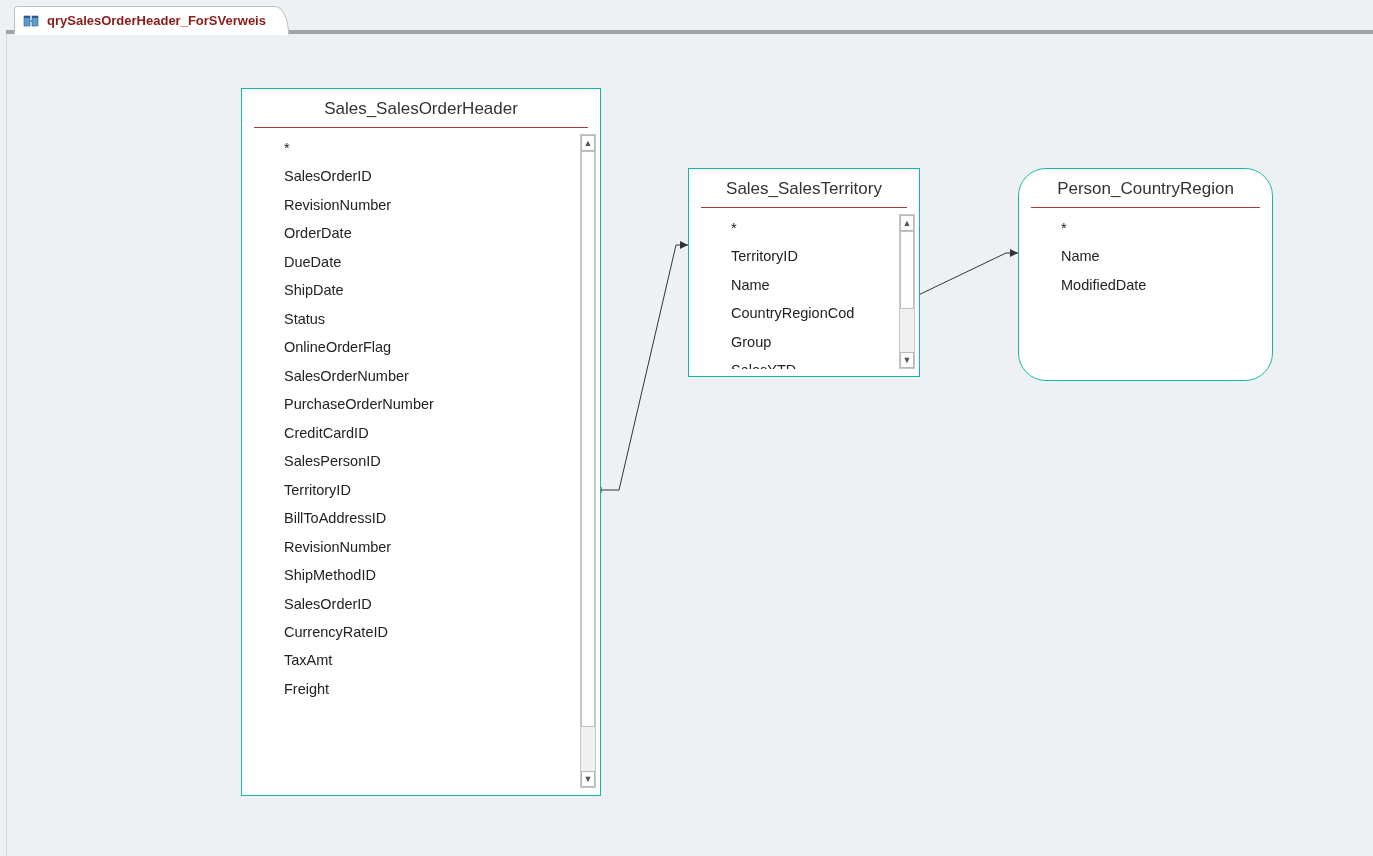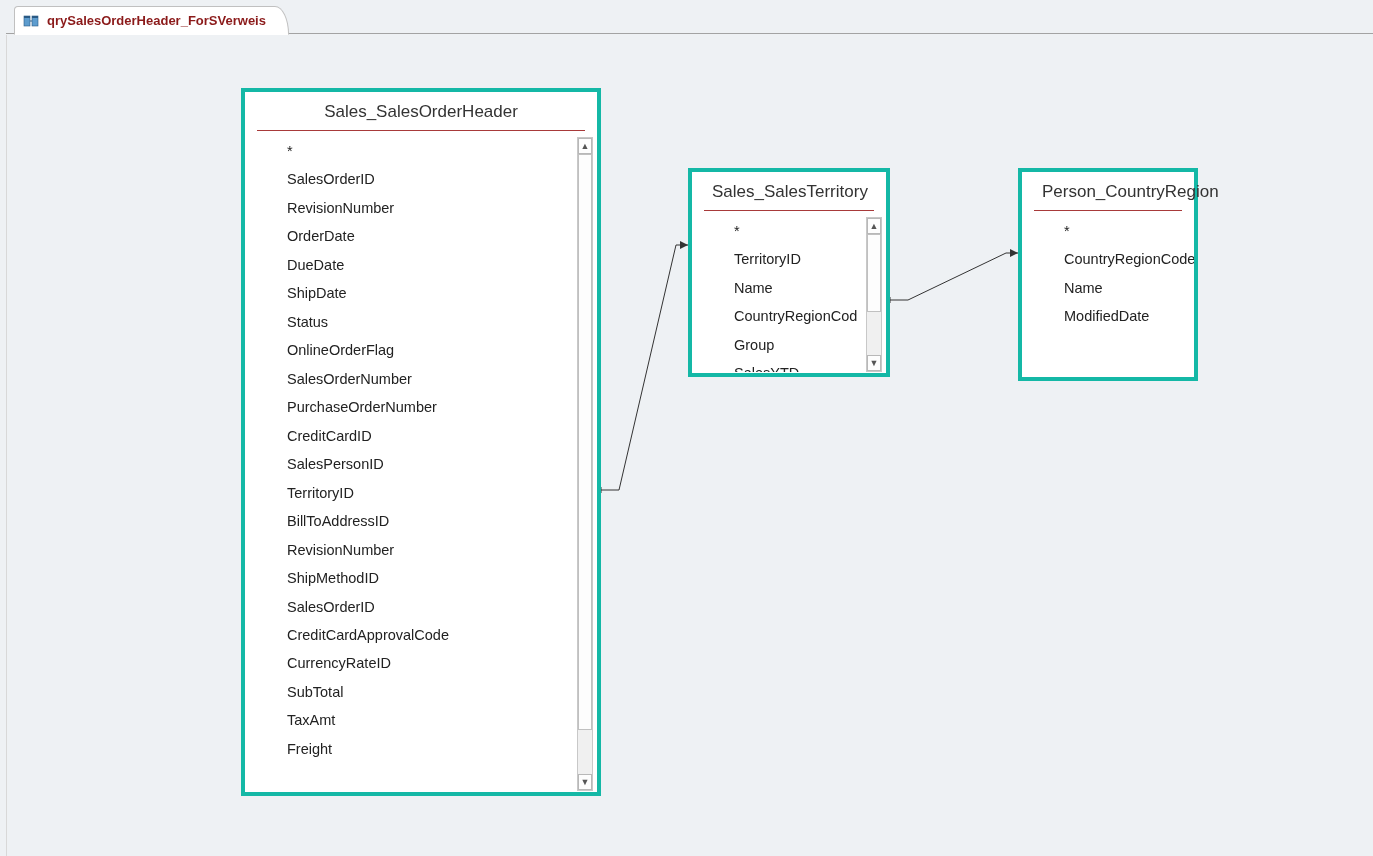--- a/index.html
+++ b/index.html
@@ -10,21 +10,21 @@
       height: 856px;
       overflow: hidden;
       position: relative;
     }
     .tab-bar {
       position: absolute;
       top: 6px;
       left: 6px;
       right: 0;
       height: 28px;
-      border-bottom: 1px solid #a3a3a3;
+      border-bottom: 4px solid #a3a3a3;
     }
     .tab {
       position: absolute;
       top: 0;
       left: 8px;
       height: 29px;
       background: #fff;
       border: 1px solid #c0c0c0;
       border-bottom: 1px solid #fff;
       border-top-left-radius: 4px;
@@ -46,21 +46,21 @@
       top: 35px;
       left: 6px;
       right: 0;
       bottom: 0;
       background: #eef1f4;
       border-left: 1px solid #d8d8d8;
     }
     .table-box {
       position: absolute;
       background: #fff;
-      border: 4px solid #14b8a6;
+      border: 1px solid #14b8a6;
     }
     .table-title {
       text-align: center;
       font-size: 17px;
       color: #333;
       padding: 10px 8px 8px 8px;
       border-bottom: 1px solid #a83a3a;
       margin: 0 12px;
     }
     .field-area {
@@ -163,60 +163,57 @@
             <div class="field-item">OnlineOrderFlag</div>
             <div class="field-item">SalesOrderNumber</div>
             <div class="field-item">PurchaseOrderNumber</div>
             <div class="field-item">CreditCardID</div>
             <div class="field-item">SalesPersonID</div>
             <div class="field-item">TerritoryID</div>
             <div class="field-item">BillToAddressID</div>
             <div class="field-item">RevisionNumber</div>
             <div class="field-item">ShipMethodID</div>
             <div class="field-item">SalesOrderID</div>
-            <div class="field-item">CreditCardApprovalCode</div>
             <div class="field-item">CurrencyRateID</div>
-            <div class="field-item">SubTotal</div>
             <div class="field-item">TaxAmt</div>
             <div class="field-item">Freight</div>
           </div>
           <div class="scrollbar">
             <div class="scroll-btn">▲</div>
             <div class="scroll-track">
               <div class="scroll-thumb" style="top: 0px; height: 576px;"></div>
             </div>
             <div class="scroll-btn">▼</div>
           </div>
         </div>
       </div>
-      <div class="table-box" style="left: 681px; top: 133px; width: 202px; height: 209px;">
+      <div class="table-box" style="left: 681px; top: 133px; width: 232px; height: 209px;">
         <div class="table-title">Sales_SalesTerritory</div>
         <div class="field-area" style="height: 167px;">
           <div class="field-list" style="height: 100%; margin-right: 20px;">
             <div class="field-item">*</div>
             <div class="field-item">TerritoryID</div>
             <div class="field-item">Name</div>
             <div class="field-item">CountryRegionCod</div>
             <div class="field-item">Group</div>
             <div class="field-item">SalesYTD</div>
           </div>
           <div class="scrollbar">
             <div class="scroll-btn">▲</div>
             <div class="scroll-track">
               <div class="scroll-thumb" style="top: 0px; height: 78px;"></div>
             </div>
             <div class="scroll-btn">▼</div>
           </div>
         </div>
       </div>
-      <div class="table-box" style="left: 1011px; top: 133px; width: 180px; height: 213px;">
+      <div class="table-box" style="left: 1011px; top: 133px; width: 255px; height: 213px; border-radius: 28px;">
         <div class="table-title">Person_CountryRegion</div>
         <div class="field-area" style="height: 171px;">
           <div class="field-list" style="height: 100%;">
             <div class="field-item">*</div>
-            <div class="field-item">CountryRegionCode</div>
             <div class="field-item">Name</div>
             <div class="field-item">ModifiedDate</div>
           </div>
         </div>
       </div>
     </div>
 </div>
 
 </body></html>

